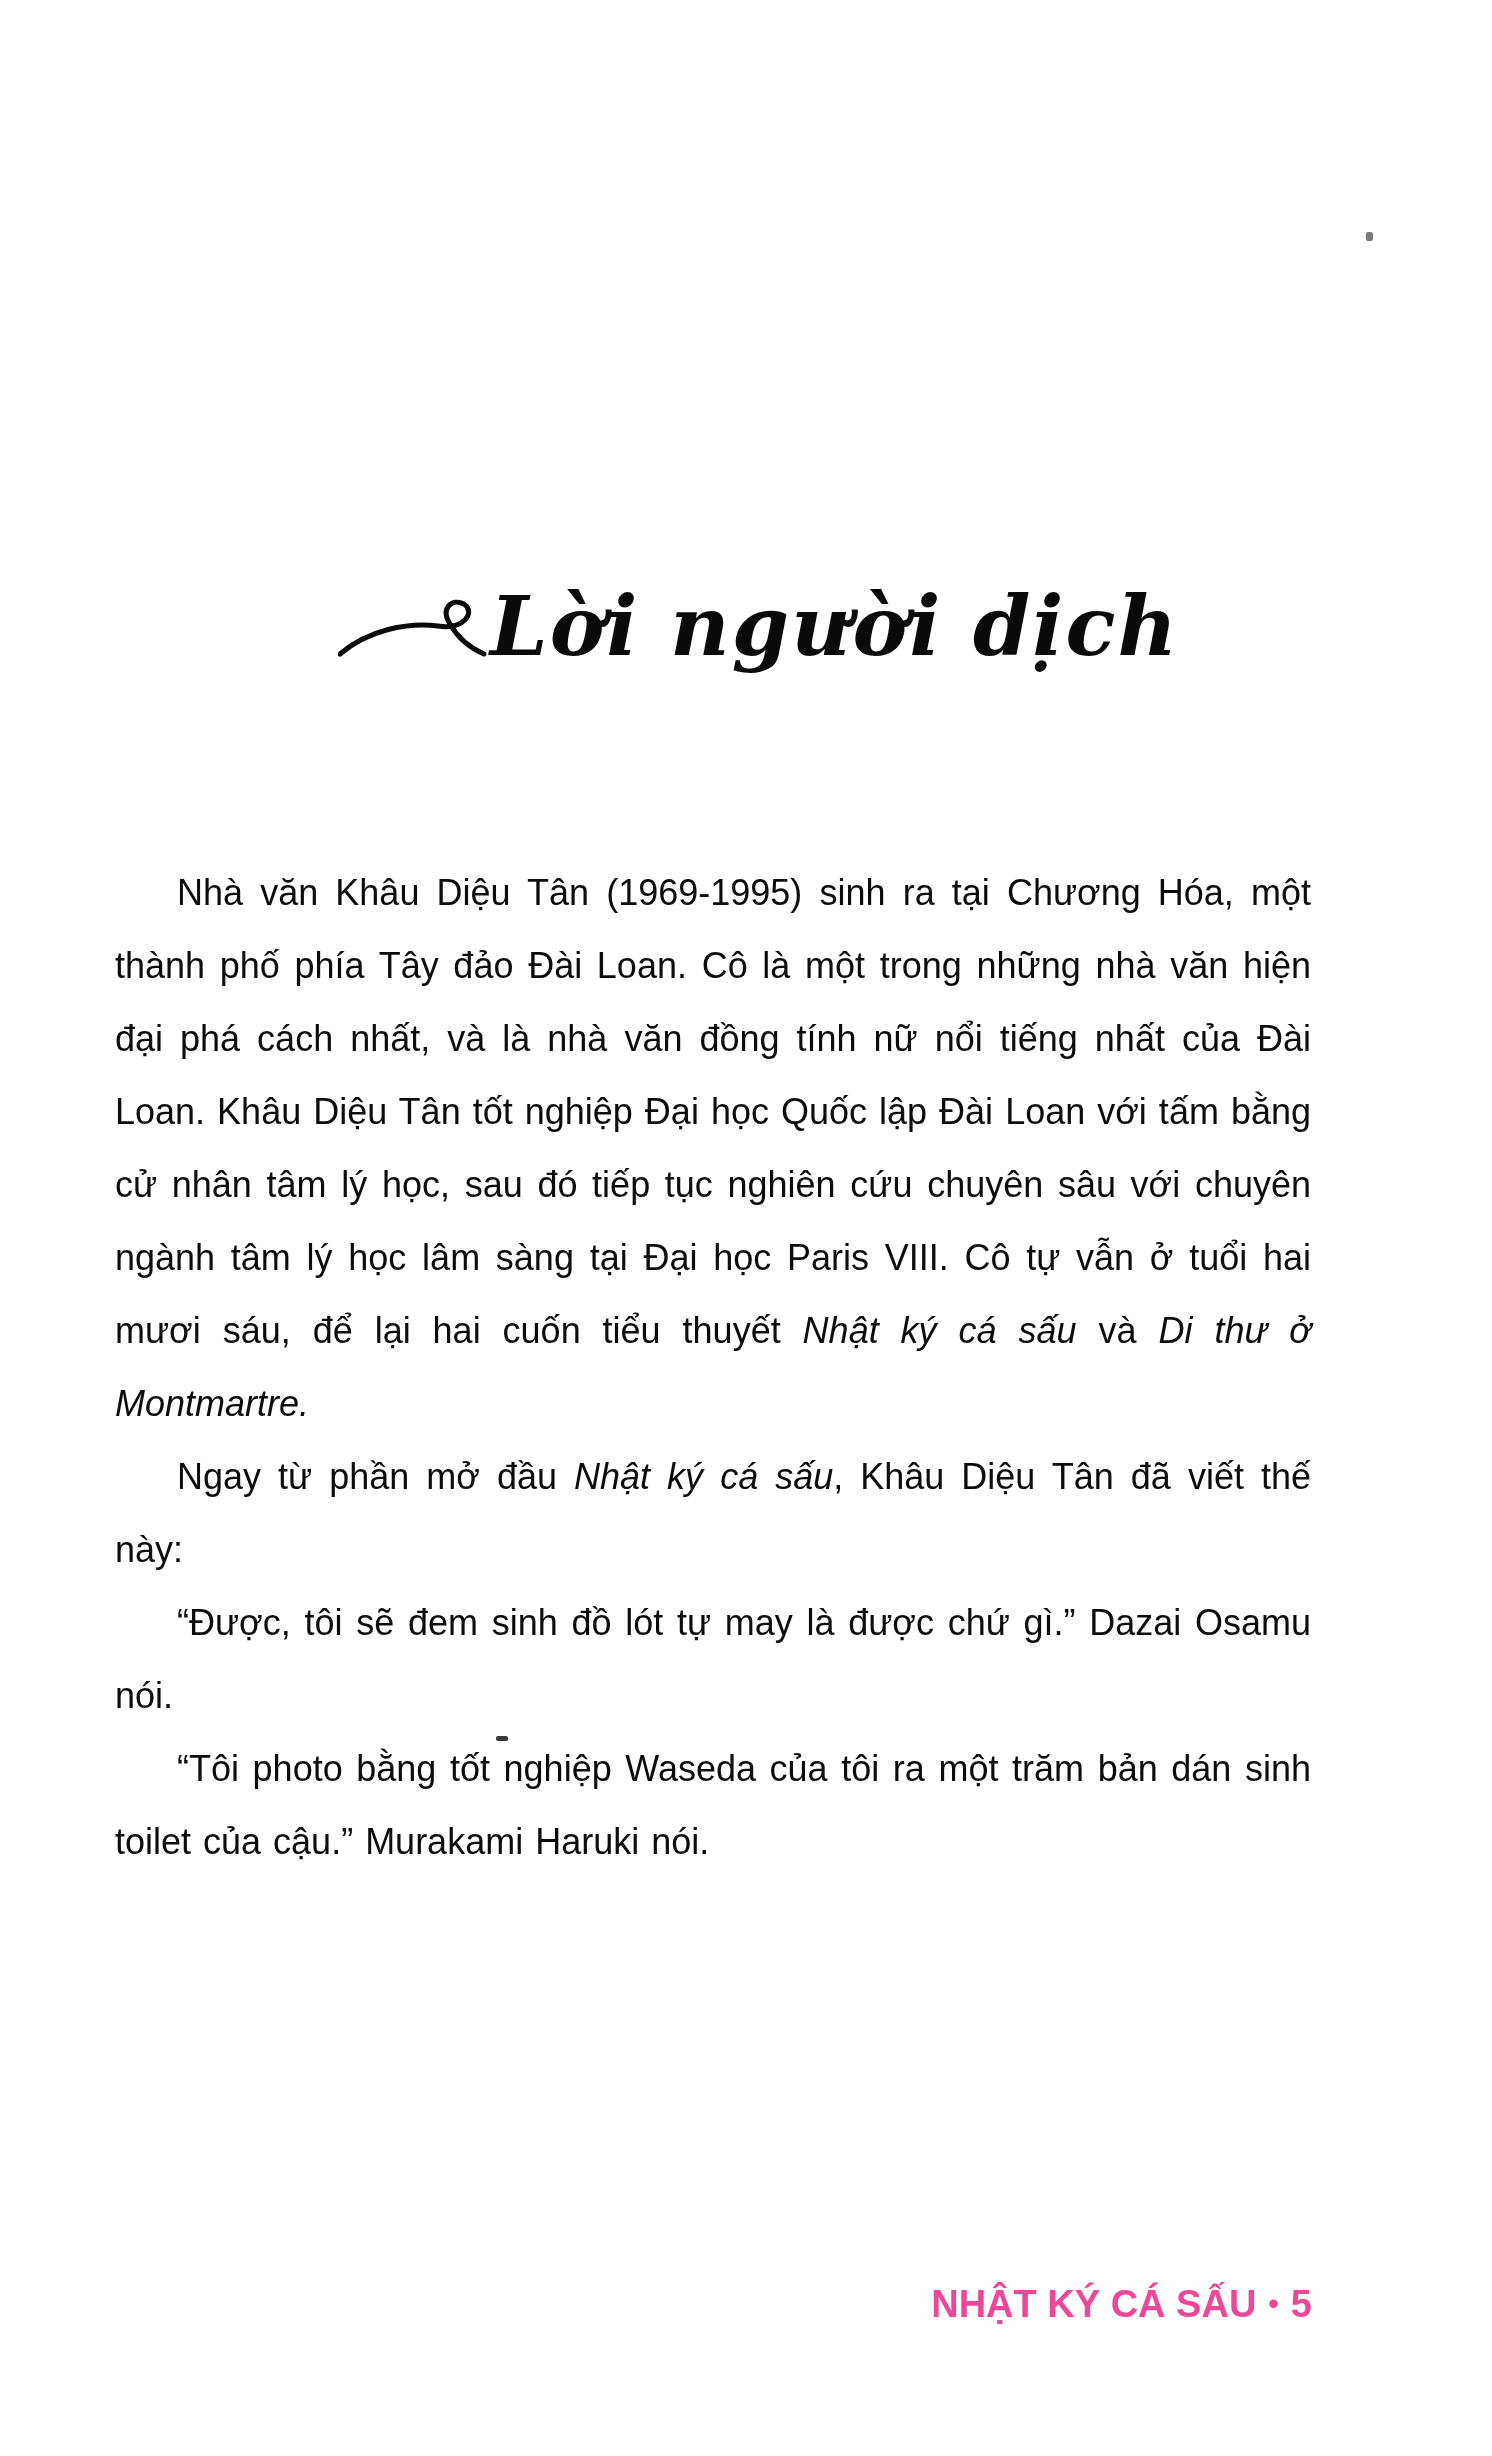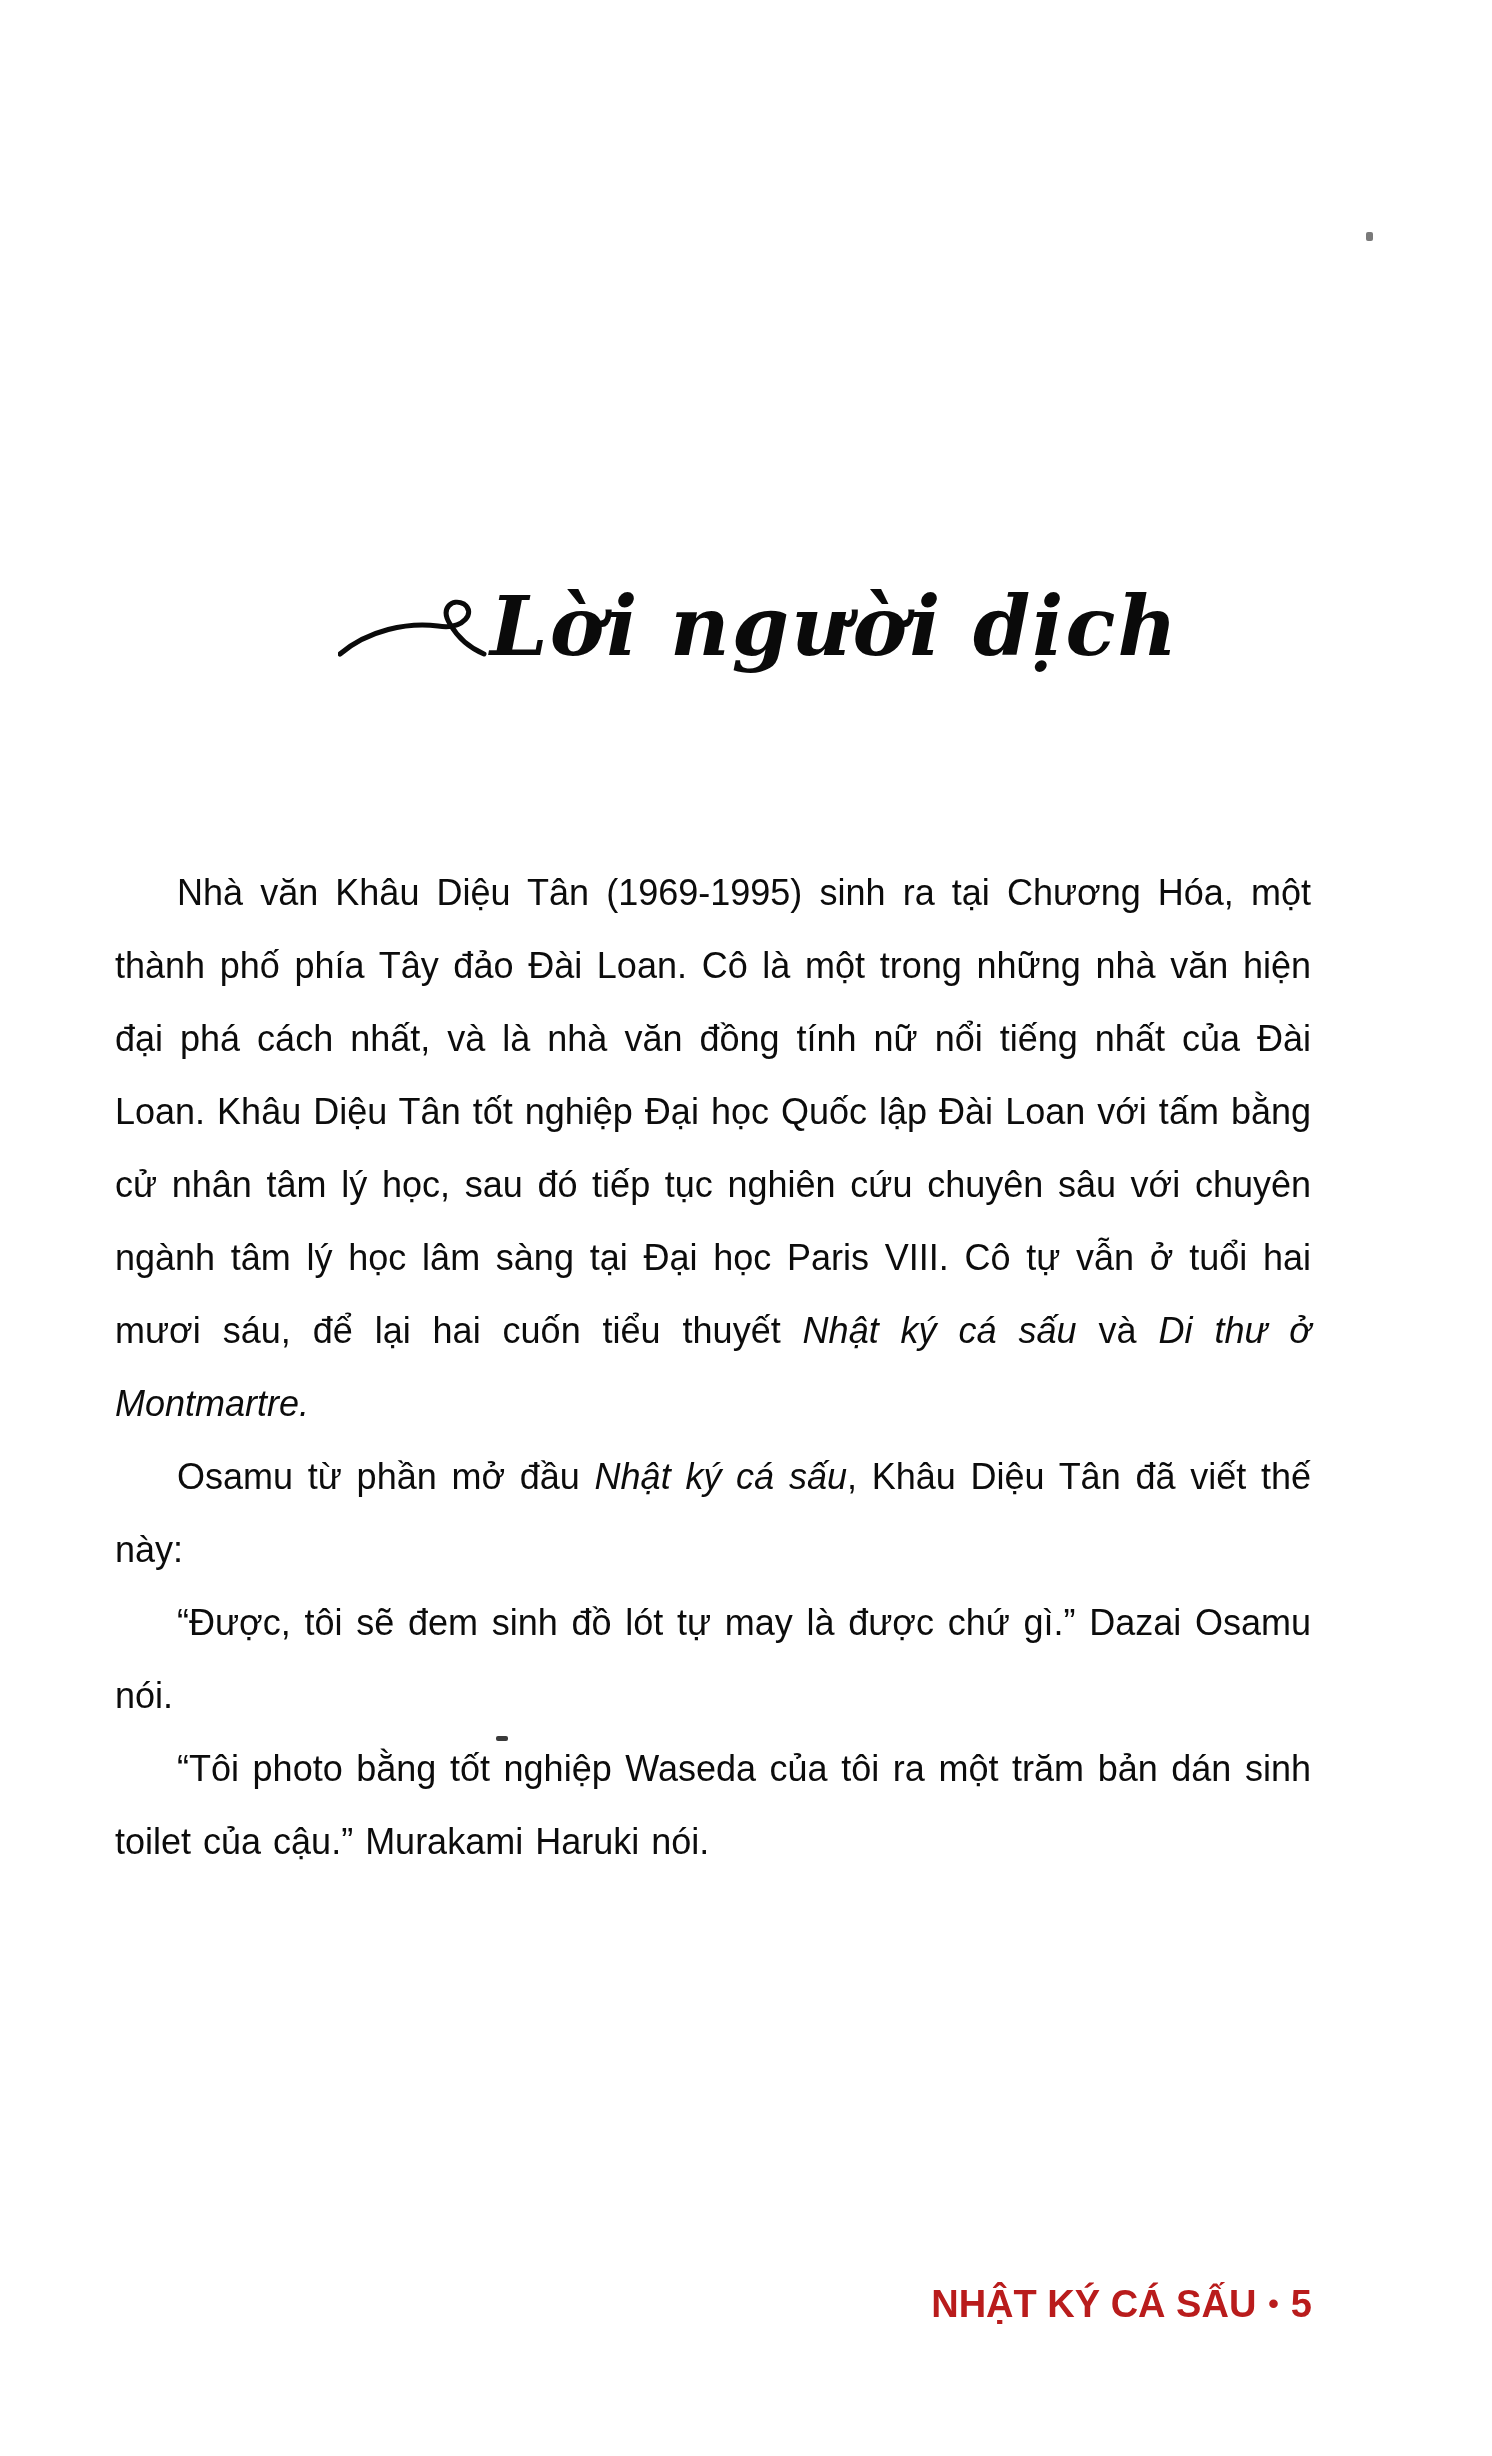--- a/index.html
+++ b/index.html
@@ -56,21 +56,21 @@
 
   
   .footer {
     position: absolute;
     top: 2283px;
     right: 180px;
     font-weight: bold;
     font-size: 38px;
     letter-spacing: 0px;
     white-space: nowrap;
-    color: #b91c1c;
+    color: #ec4899;
     margin-left: 43px;
   }
   .footer .sep { margin: 0 12px; font-size: 30px; vertical-align: 3px; }
 
   
   .speck-top {
     position: absolute;
     left: 1366px;
     top: 232px;
     width: 7px;
@@ -95,21 +95,21 @@
 
   <div class="title-row">
     <svg class="title-flourish" width="150" height="90" viewBox="0 0 150 90" aria-hidden="true">
       <path d="M2 58 C 30 34, 70 26, 100 30 C 126 34, 138 16, 126 8 C 114 2, 102 12, 112 28 C 120 42, 132 52, 146 58" fill="none" stroke="#0a0a0a" stroke-width="5" stroke-linecap="round"></path>
     </svg>
     <span class="title-text">Lời người dịch</span>
   </div>
 
   <div class="body-text">
       <p><span>Nhà văn Khâu Diệu Tân (1969-1995) sinh ra tại Chương Hóa, một thành phố phía Tây đảo Đài Loan. Cô là một trong những nhà văn hiện đại phá cách nhất, và là nhà văn đồng tính nữ nổi tiếng nhất của Đài Loan. Khâu Diệu Tân tốt nghiệp Đại học Quốc lập Đài Loan với tấm bằng cử nhân tâm lý học, sau đó tiếp tục nghiên cứu chuyên sâu với chuyên ngành tâm lý học lâm sàng tại Đại học Paris VIII. Cô tự vẫn ở tuổi hai mươi sáu, để lại hai cuốn tiểu thuyết </span><i>Nhật ký cá sấu</i><span> và </span><i>Di thư ở Montmartre.</i></p>
-      <p><span>Osamu từ phần mở đầu </span><i>Nhật ký cá sấu</i><span>, Khâu Diệu Tân đã viết thế này:</span></p>
+      <p><span>Ngay từ phần mở đầu </span><i>Nhật ký cá sấu</i><span>, Khâu Diệu Tân đã viết thế này:</span></p>
       <p><span>“Được, tôi sẽ đem sinh đồ lót tự may là được chứ gì.” Dazai Osamu nói.</span></p>
       <p><span>“Tôi photo bằng tốt nghiệp Waseda của tôi ra một trăm bản dán sinh toilet của cậu.” Murakami Haruki nói.</span></p>
     </div>
 
   <div class="footer">
     <span>NHẬT KÝ CÁ SẤU</span><span class="sep">•</span><span>5</span>
   </div>
 
   <div class="speck-top"></div>
   <div class="speck-mid"></div>

